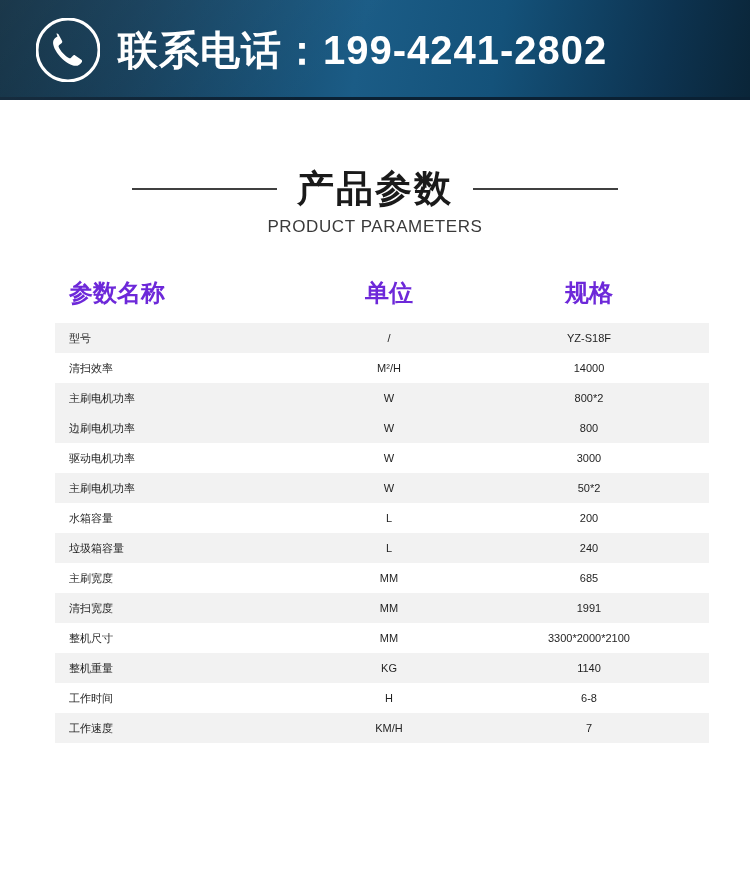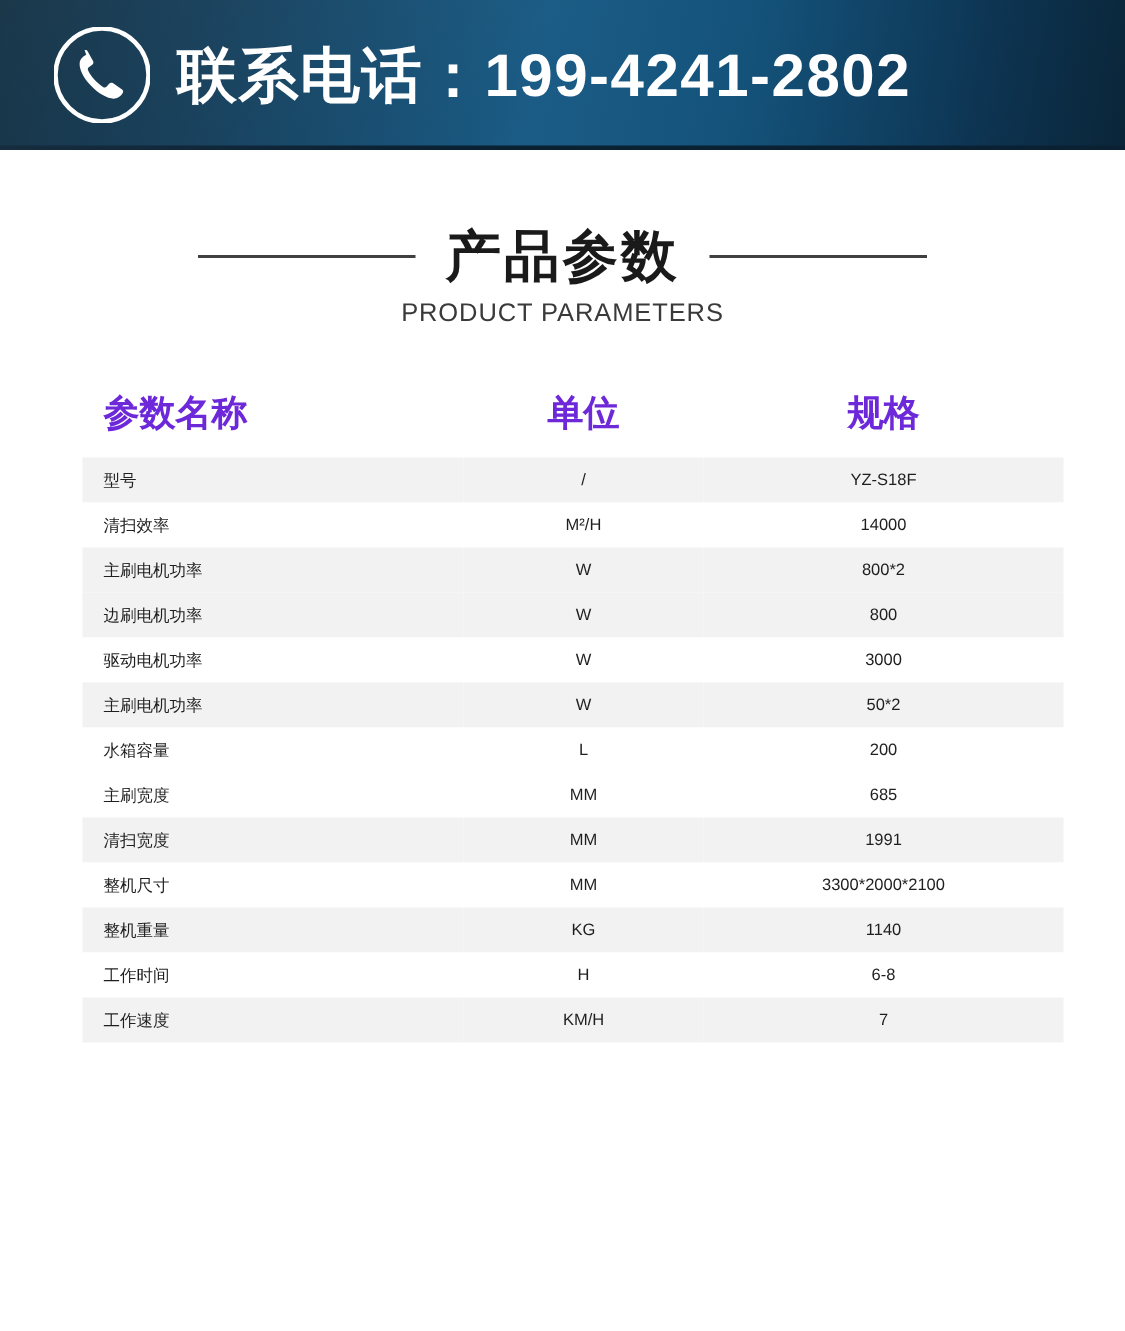--- a/index.html
+++ b/index.html
@@ -58,21 +58,21 @@
     margin-left: 18px;
     color: #ffffff;
     font-size: 40px;
     font-weight: bold;
     letter-spacing: 1px;
     white-space: nowrap;
   }
 
   
   .title-wrap {
-    margin-top: 52px;
+    margin-top: 70px;
     display: flex;
     flex-direction: column;
     align-items: center;
   }
   .title-row {
     display: flex;
     align-items: center;
     justify-content: center;
     gap: 20px;
   }
@@ -192,20 +192,25 @@
         <tr class="odd">
           <td class="c-name">主刷电机功率</td>
           <td class="c-unit">W</td>
           <td class="c-spec">50*2</td>
         </tr>
         <tr class="even">
           <td class="c-name">水箱容量</td>
           <td class="c-unit">L</td>
           <td class="c-spec">200</td>
         </tr>
+        <tr class="odd">
+          <td class="c-name">垃圾箱容量</td>
+          <td class="c-unit">L</td>
+          <td class="c-spec">240</td>
+        </tr>
         <tr class="even">
           <td class="c-name">主刷宽度</td>
           <td class="c-unit">MM</td>
           <td class="c-spec">685</td>
         </tr>
         <tr class="odd">
           <td class="c-name">清扫宽度</td>
           <td class="c-unit">MM</td>
           <td class="c-spec">1991</td>
         </tr>

